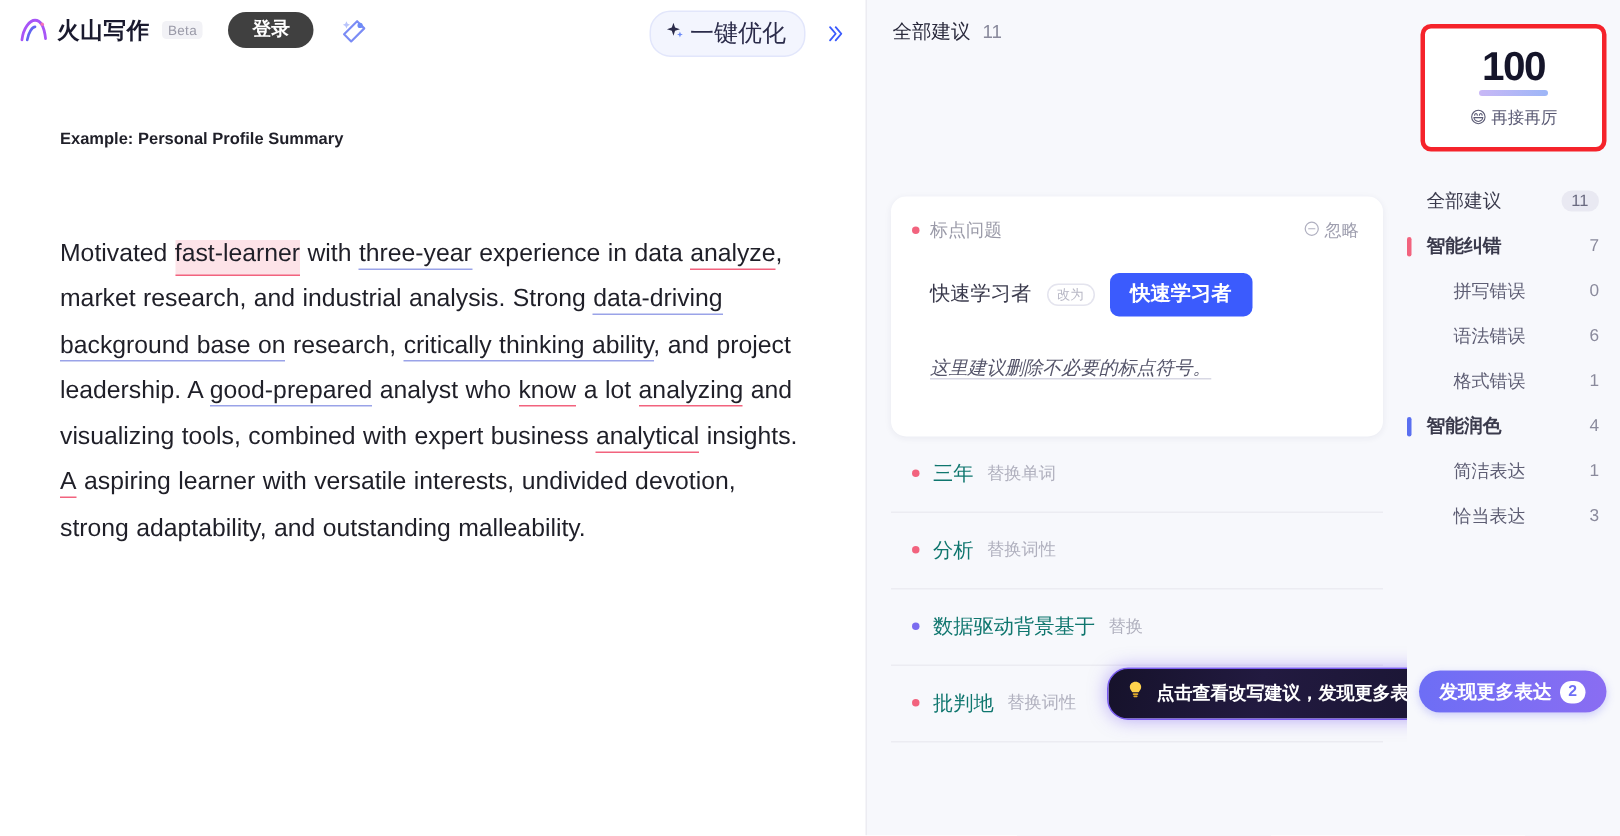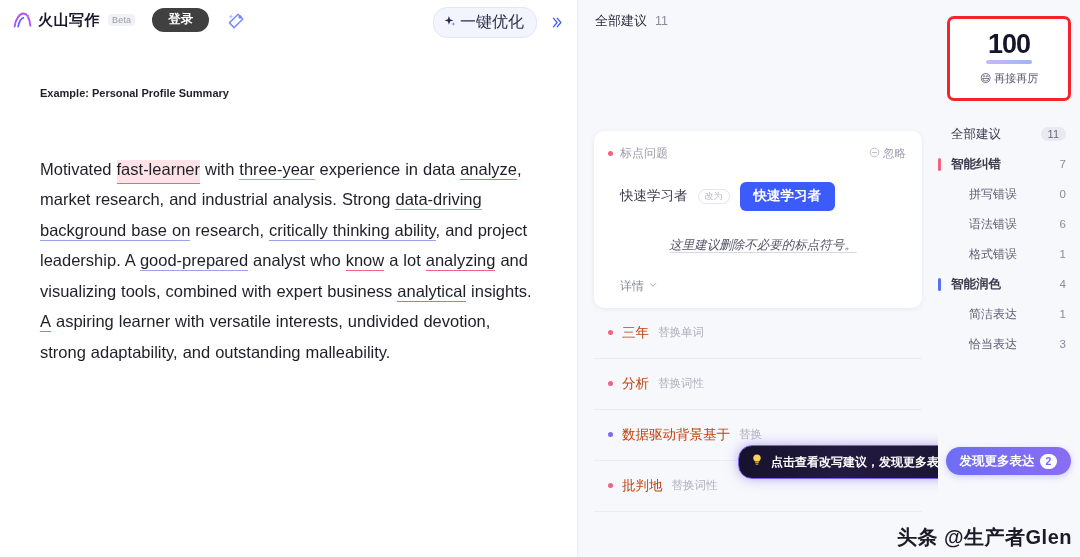--- a/index.html
+++ b/index.html
@@ -108,21 +108,20 @@
   .mid-head-title { font-size: 13px; color: #2a2a3c; }
   .mid-head-count { font-size: 12.5px; color: #8a8a9c; }
 
   .card {
     margin: 101px 16px 0 16px;
     background: #ffffff;
     border-radius: 10px;
     box-shadow: 0 1px 5px rgba(40,45,90,0.07);
     padding: 14px 16px 13px 14px;
     position: relative;
-    text-align: center;
   }
   .card-head {
     display: flex; align-items: center; justify-content: space-between;
     margin-bottom: 20px;
   }
   .card-tag { display: flex; align-items: center; gap: 7px; }
   .dot-red { width: 5px; height: 5px; border-radius: 50%; background: #f2637e; flex: 0 0 5px; }
   .dot-purple { width: 5px; height: 5px; border-radius: 50%; background: #7b6cf0; flex: 0 0 5px; }
   .card-tag-text { font-size: 12px; color: #9a9aa8; }
   .ignore-btn {
@@ -161,21 +160,21 @@
     cursor: pointer;
   }
 
   .sugg-item {
     margin: 0 16px; padding: 16px 0 16px 14px;
     display: flex; align-items: center; gap: 9px;
     border-bottom: 1px solid #ececf2;
     cursor: pointer;
   }
   .sugg-item:first-of-type { margin-top: 12px; }
-  .sugg-word { font-size: 13.5px; color: #c2410c; font-weight: normal; }
+  .sugg-word { font-size: 13.5px; color: #0f766e; font-weight: normal; }
   .sugg-kind { font-size: 11.5px; color: #b0b0be; }
 
   .tooltip {
     position: absolute; left: 160px; top: 445px;
     background: linear-gradient(100deg,#16122b 0%,#221a40 45%,#1a1533 100%);
     border: 1.5px solid #7a5cf0;
     border-radius: 14px;
     padding: 7px 14px 7px 11px;
     display: flex; align-items: center; gap: 7px;
     box-shadow: 0 0 12px rgba(120,90,240,0.5);
@@ -338,28 +337,20 @@
       </div>
 
       <div class="card-fix-row">
         <span class="orig-text">快速学习者</span>
         <span class="arrow-pill">改为</span>
         <span class="fix-chip">快速学习者</span>
       </div>
 
       <div class="card-explain">这里建议删除不必要的标点符号。</div>
 
-      <div class="card-detail">
-        <span>详情</span>
-        <span>
-          <svg width="10" height="10" viewBox="0 0 24 24">
-            <path d="M6 9 l6 6 6 -6" fill="none" stroke="#9a9aac" stroke-width="2.2" stroke-linecap="round" stroke-linejoin="round"></path>
-          </svg>
-        </span>
-      </div>
     </div>
 
     <div class="sugg-item">
       <span class="dot-red"></span>
       <span class="sugg-word">三年</span>
       <span class="sugg-kind">替换单词</span>
     </div>
     <div class="sugg-item">
       <span class="dot-red"></span>
       <span class="sugg-word">分析</span>
@@ -439,14 +430,13 @@
         <span class="side-count">3</span>
       </div>
     </div>
 
     <div class="more-btn">
       <span class="more-btn-text">发现更多表达</span>
       <span class="more-btn-count">2</span>
     </div>
   </div>
 
-  <div class="watermark">头条 @生产者Glen</div>
 </div>
 
 </body></html>

